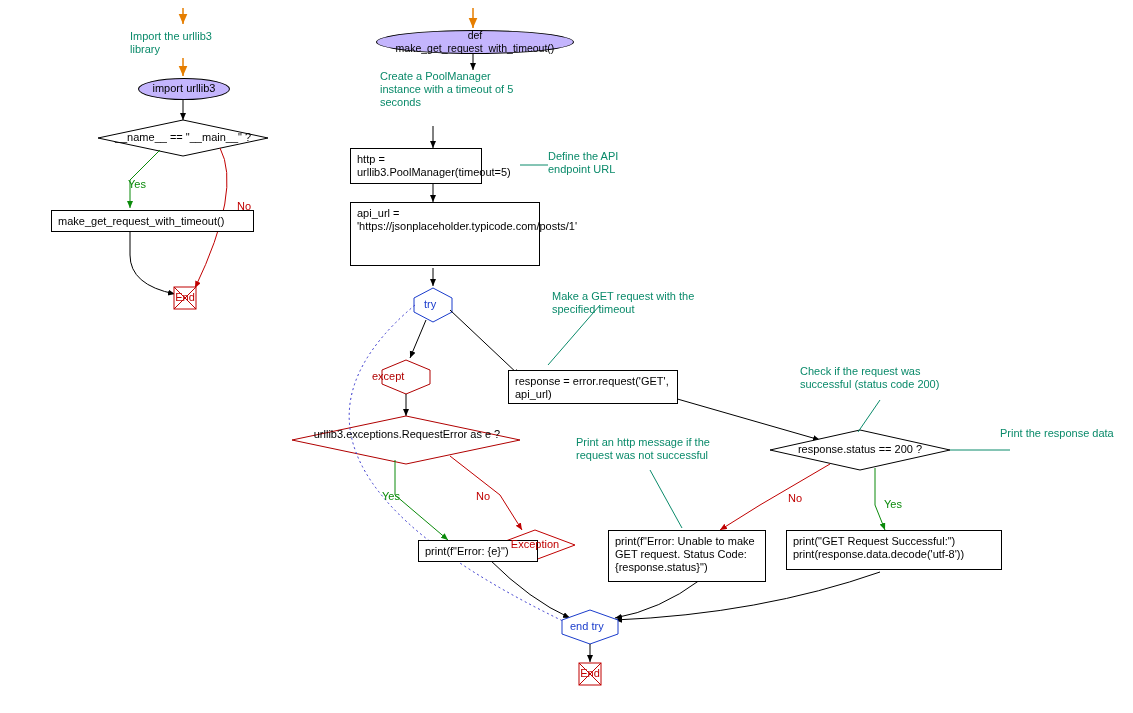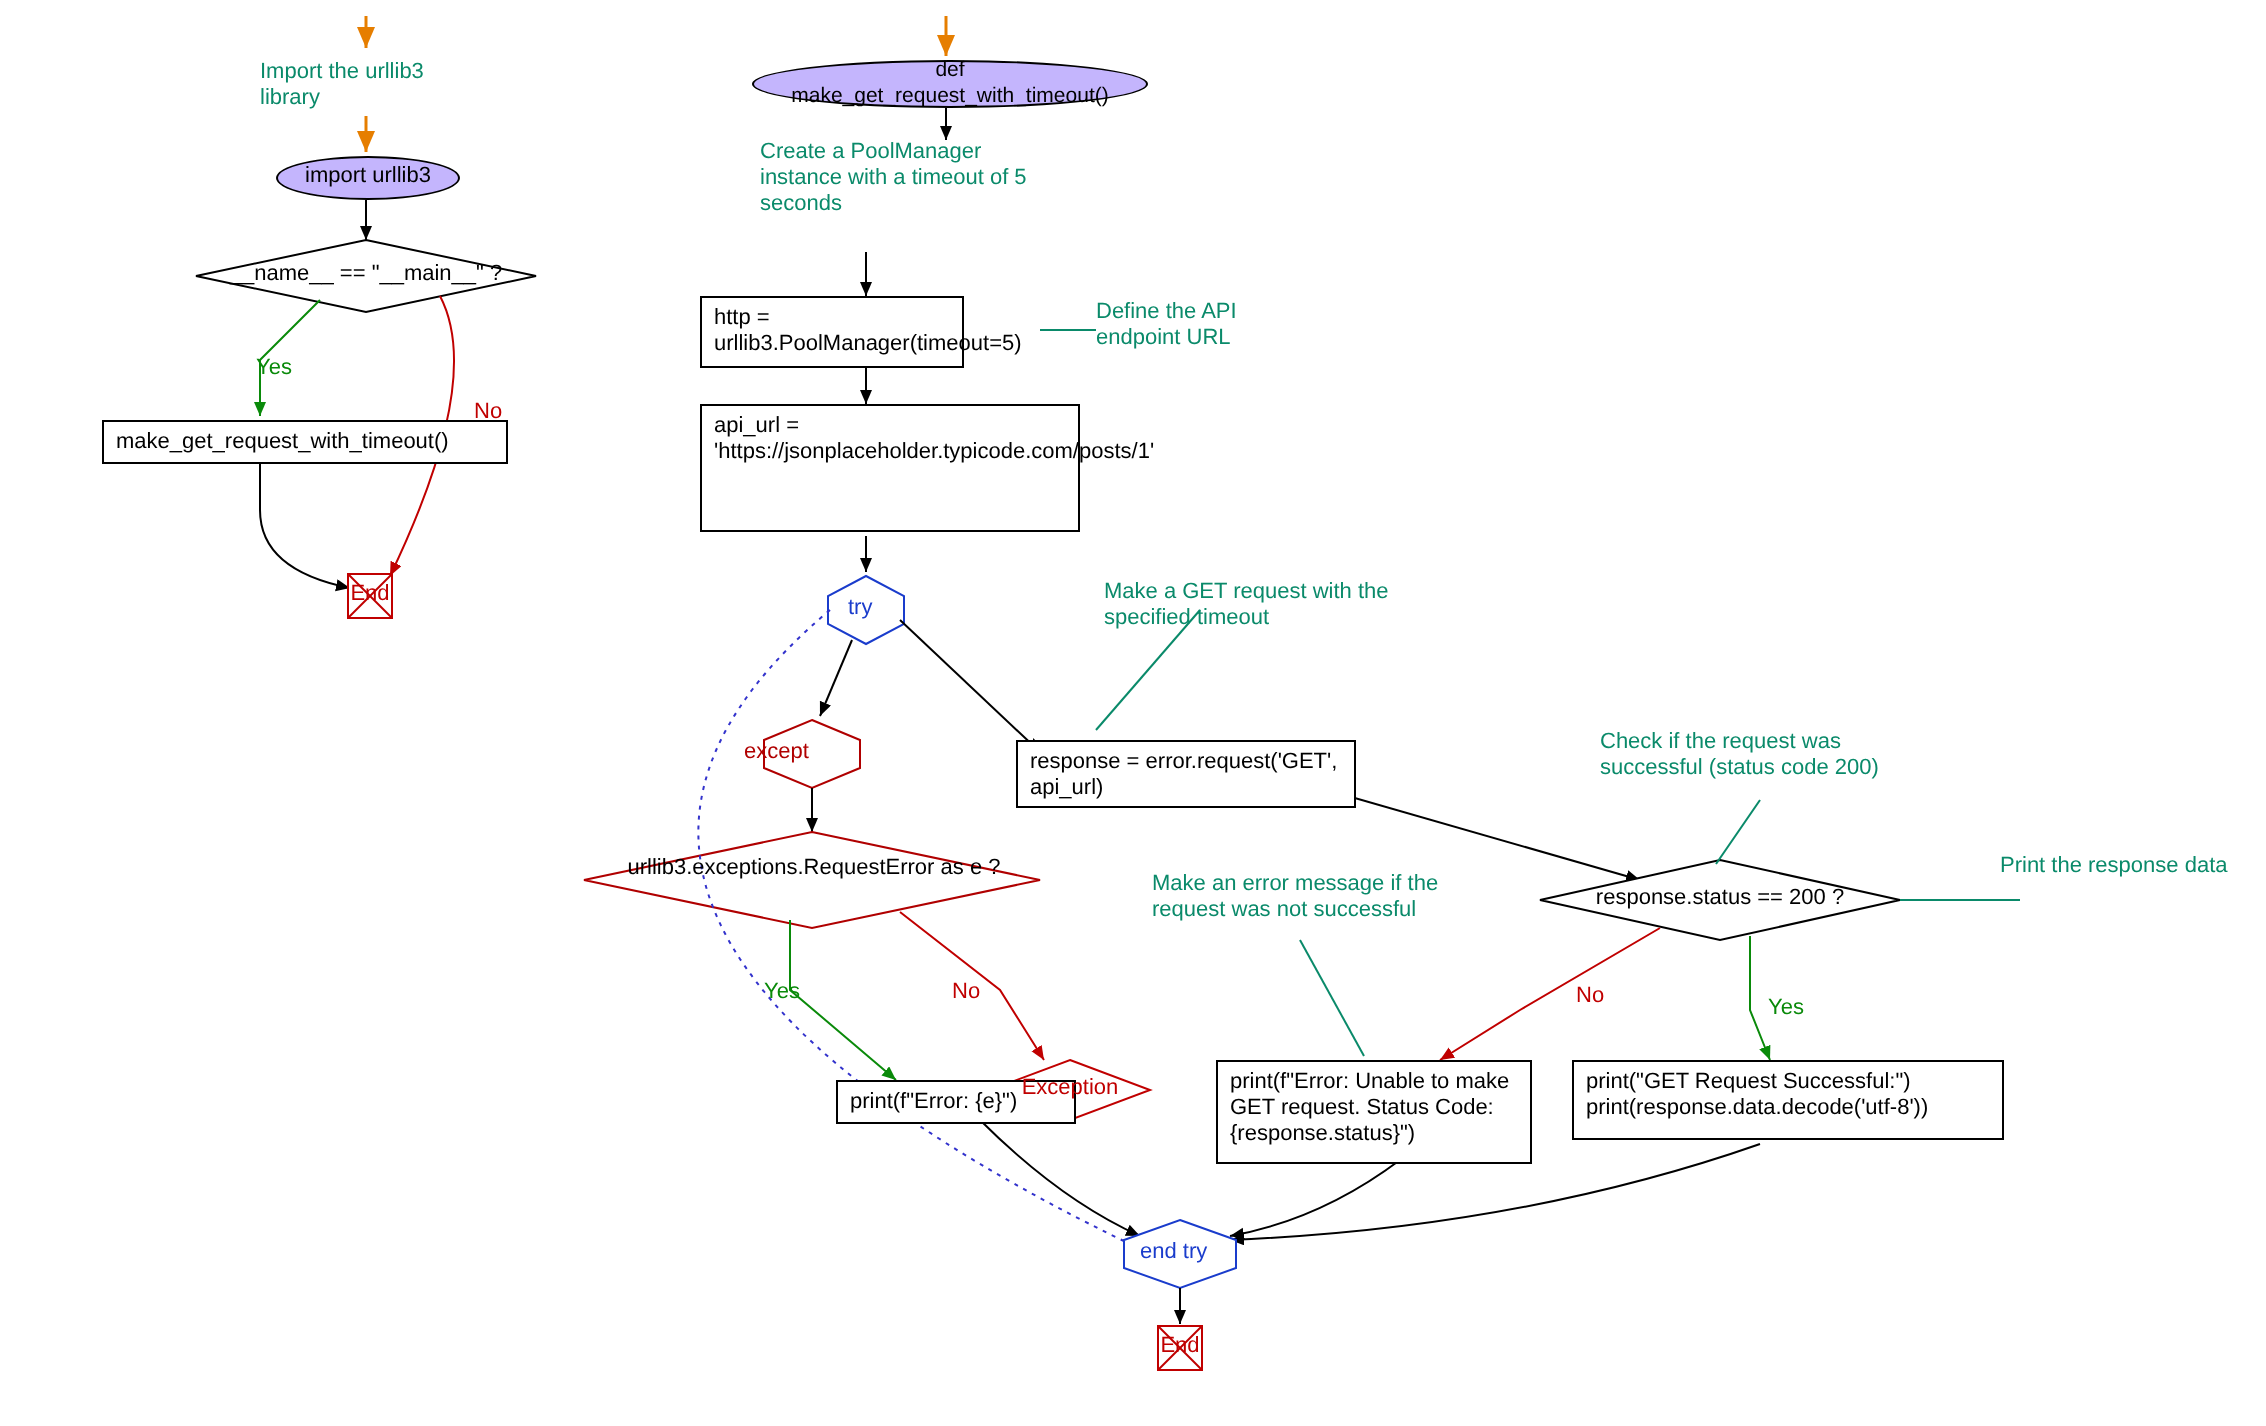--- a/index.html
+++ b/index.html
@@ -171,21 +171,21 @@
 <div class="node comment" style="left:552px; top:290px; width:150px;">Make a GET request with the specified timeout</div>
 <div class="node rect" style="left:508px; top:370px; width:170px; height:34px;">response = error.request('GET', api_url)</div>
 <div class="node comment" style="left:800px; top:365px; width:160px;">Check if the request was successful (status code 200)</div>
 <div class="diamond-text" style="left:792px; top:443px; width:136px;">response.status == 200 ?</div>
 <div class="node comment" style="left:1000px; top:427px; width:130px;">Print the response data</div>
 <div class="yes-label" style="left:884px; top:498px;">Yes</div>
 <div class="no-label" style="left:788px; top:492px;">No</div>
 <div class="node rect" style="left:786px; top:530px; width:216px; height:40px; white-space:pre-line;">print("GET Request Successful:")
 print(response.data.decode('utf-8'))</div>
 <div class="node rect" style="left:608px; top:530px; width:158px; height:52px;">print(f"Error: Unable to make GET request. Status Code: {response.status}")</div>
-<div class="node comment" style="left:576px; top:436px; width:160px;">Make an error message if the request was not successful</div>
+<div class="node comment" style="left:576px; top:436px; width:160px;">Print an http message if the request was not successful</div>
 
 <div class="hex-text" style="left:372px; top:370px; color:#b00000;">except</div>
 <div class="diamond-text" style="left:312px; top:428px; width:190px;">urllib3.exceptions.RequestError as e ?</div>
 <div class="yes-label" style="left:382px; top:490px;">Yes</div>
 <div class="no-label" style="left:476px; top:490px;">No</div>
 <div class="node rect" style="left:418px; top:540px; width:120px; height:22px;">print(f"Error: {e}")</div>
 <div class="exception-label" style="left:508px; top:538px; width:54px;">Exception</div>
 <div class="hex-text" style="left:570px; top:620px; color:#1a3ccc;">end try</div>
 <div class="node end-box" style="left:580px; top:667px; width:20px;">End</div>
 

